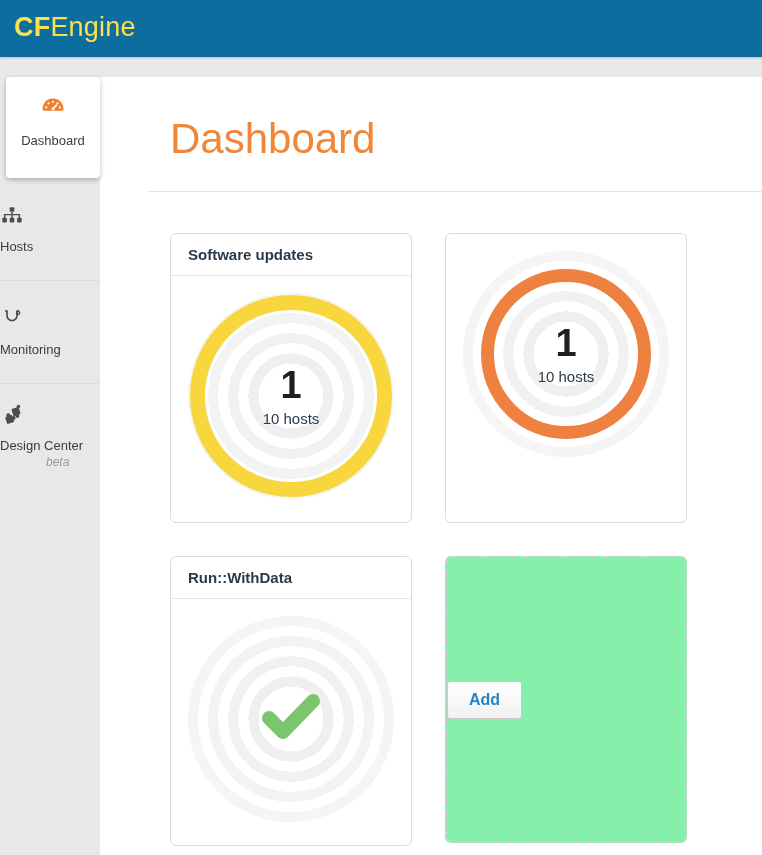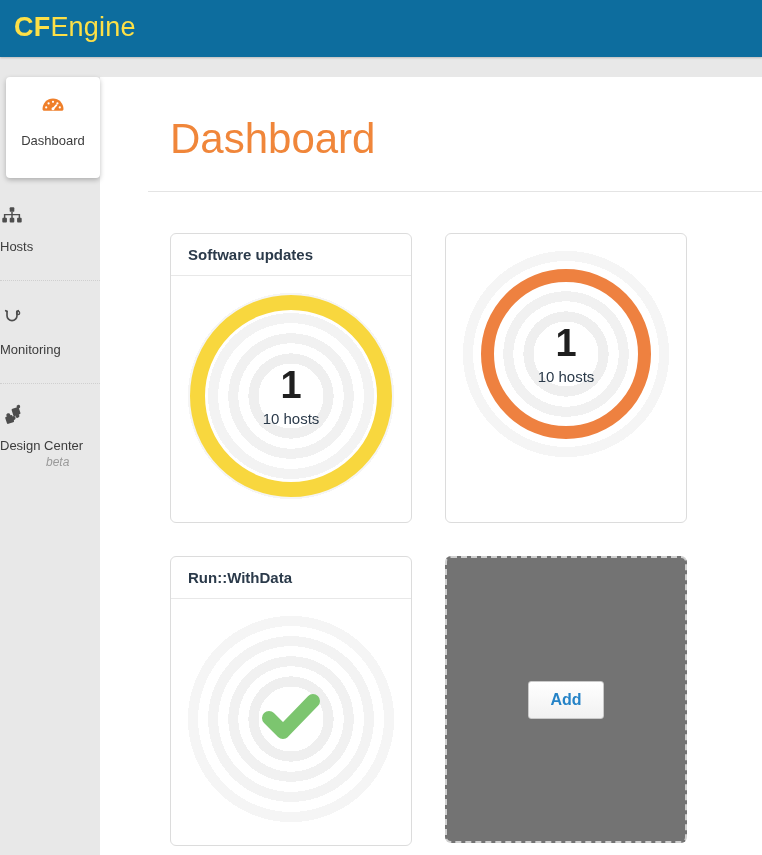--- a/index.html
+++ b/index.html
@@ -40,22 +40,22 @@
     background:radial-gradient(circle closest-side,
       #fff 0 29%, #efefef 29% 38%, #fff 38% 47%, #f1f1f1 47% 56%,
       #fff 56% 65%, #f3f3f3 65% 74%, #fff 74% 83%, #f5f5f5 83% 92%, #fff 92% 100%);}
   .ring{position:absolute;border-radius:50%;box-sizing:border-box;}
   .ring-yellow{width:202px;height:202px;left:11px;top:11px;border:15px solid #f8d73e;}
   .ring-orange{width:170px;height:170px;left:27px;top:27px;border:13px solid #ee8140;}
   .donut-value{font-size:38px;font-weight:700;color:#1f1f1f;line-height:1;position:relative;}
   .donut-sub{font-size:15px;color:#2b3a4a;margin-top:6px;position:relative;}
 
   
-  .card-add{border:2px dashed #cfcfcf;border-radius:6px;background:#737373;height:287px;
-    display:flex;align-items:center;justify-content:center;box-sizing:border-box;}
+  .card-add{border:2px dashed #cfcfcf;border-radius:6px;background:#86efac;height:287px;
+    display:flex;align-items:center;justify-content:flex-start;box-sizing:border-box;}
   .add-button{padding:9px 21px;font-size:16px;font-weight:700;color:#2583c7;
     background:linear-gradient(#ffffff,#f1f1f1);border:1px solid #c9c9c9;border-radius:3px;cursor:pointer;}
 </style>
 </head>
 <body>
 
 <div class="topbar">
   <div class="brand"><b>CF</b><span>Engine</span></div>
 </div>
 

